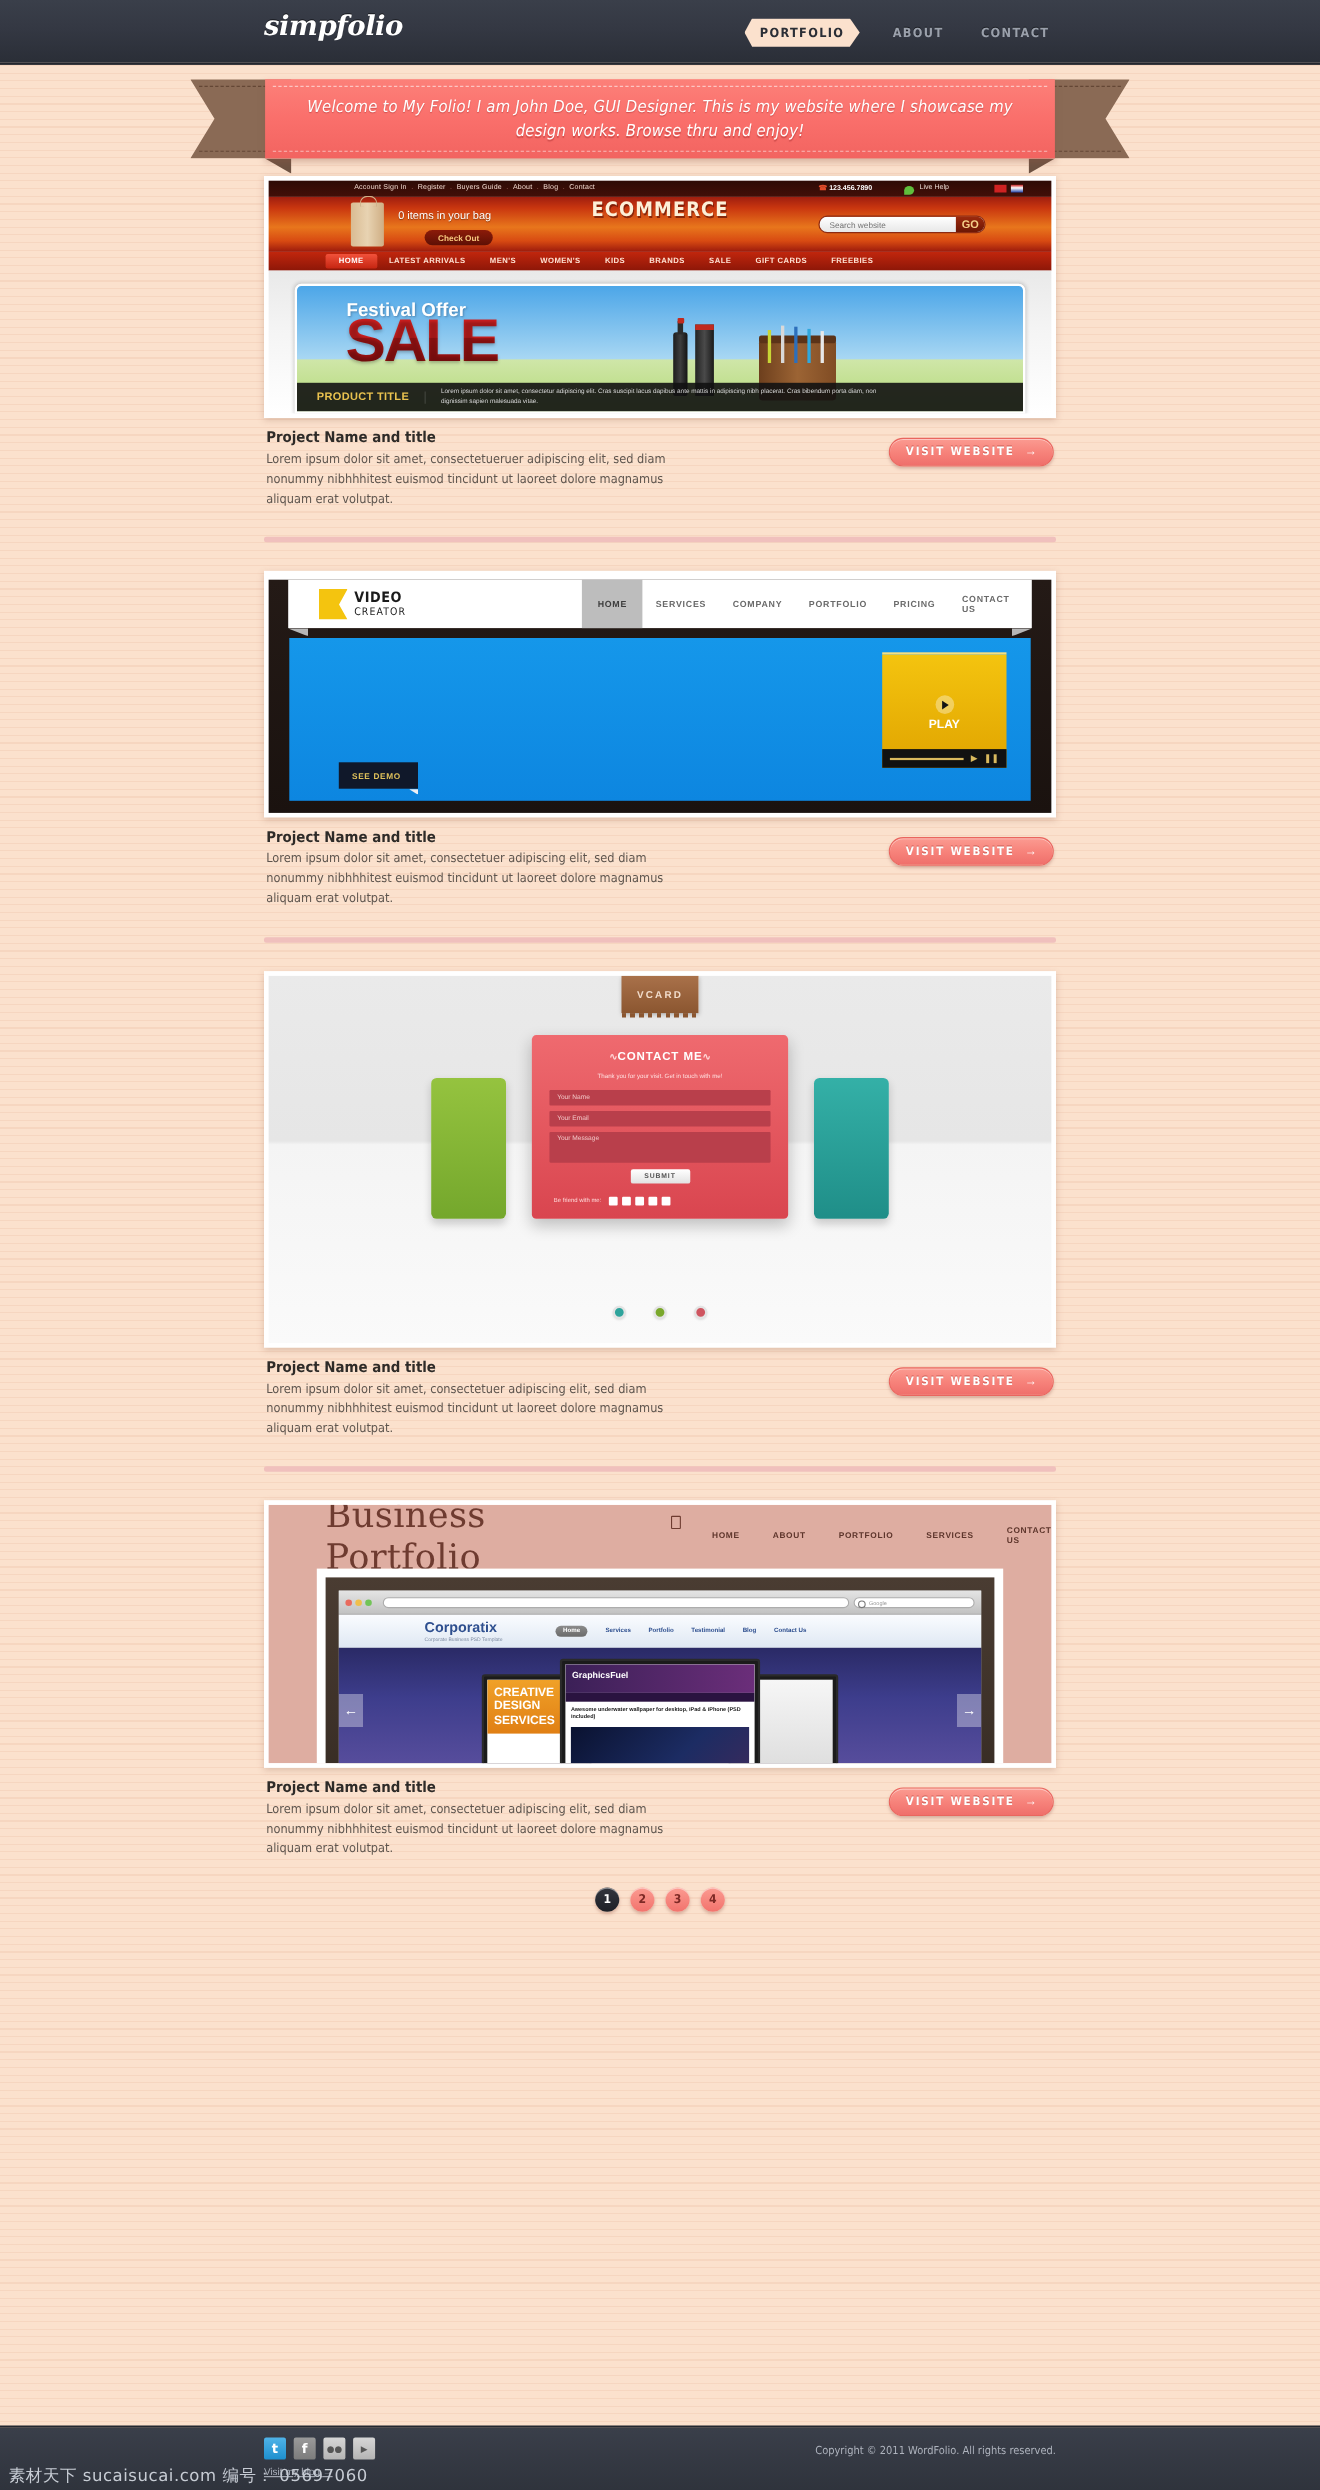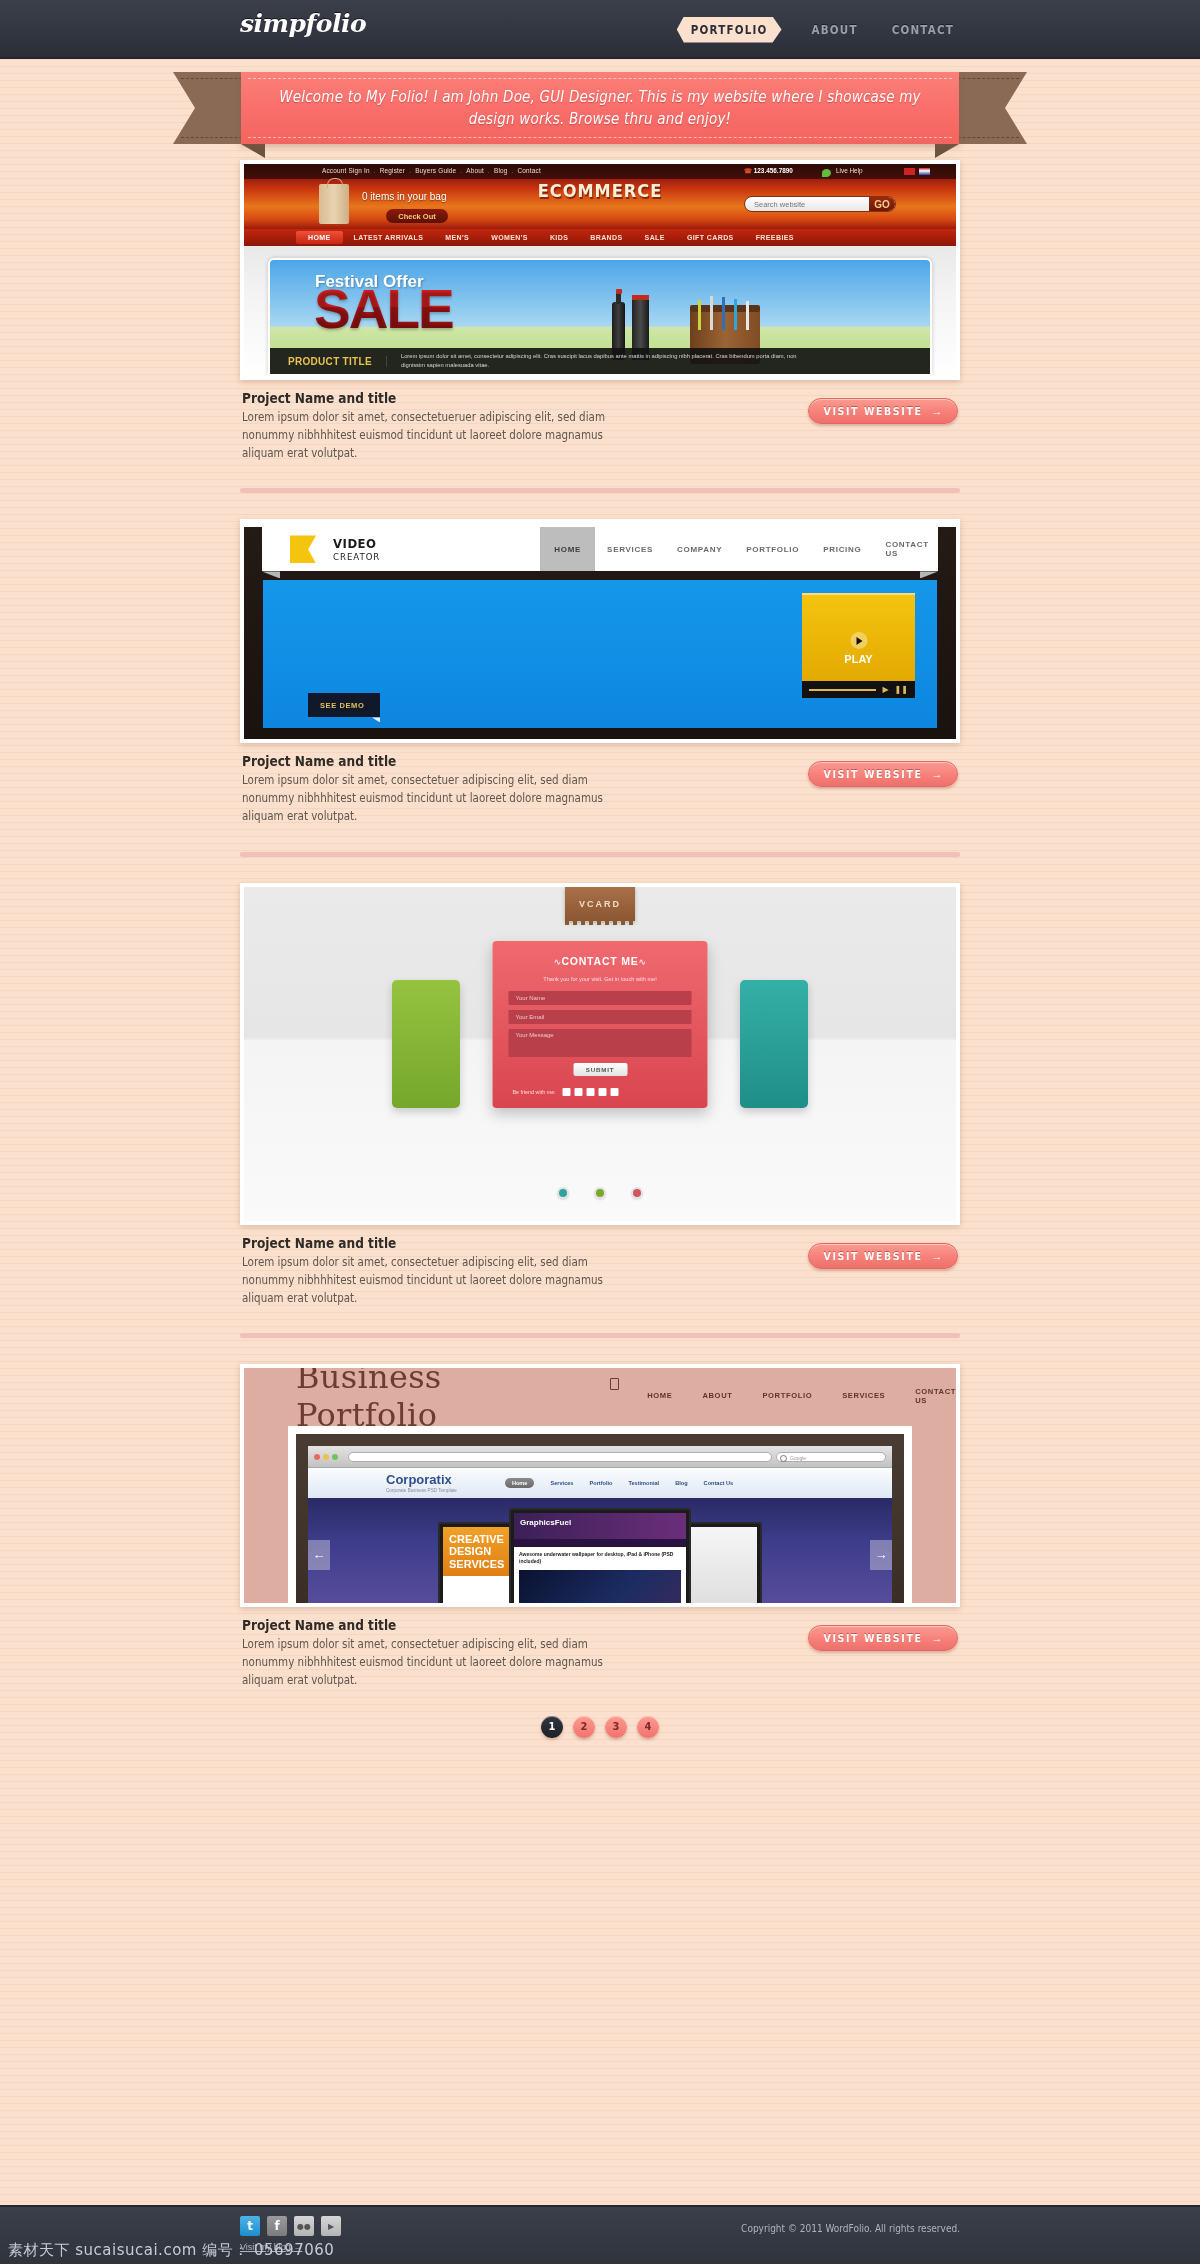--- a/index.html
+++ b/index.html
@@ -154,21 +154,21 @@
   .ec-pen{ position:absolute; bottom:44px; width:3px; height:30px;}
   .ec-prodbar{ position:absolute; left:0; right:0; bottom:0; height:26px; background:rgba(18,18,18,.9); display:flex; align-items:center;}
   .ec-prodtitle{ font-size:10px; font-weight:bold; color:#e9c24f; padding:0 14px 0 18px; letter-spacing:.3px; border-right:1px solid rgba(255,255,255,.15);}
   .ec-proddesc{ font-size:5.8px; color:#d6d6d6; line-height:1.5; padding-left:14px; max-width:420px;}
   
   .vc-frame{ background:linear-gradient(to bottom,#241a16,#1a120f); padding:0; position:relative;}
   .vc-navbar{ background:#fff; height:44px; margin:4px 18px 0; position:relative; display:flex; align-items:center;}
   .vc-navbar:before,.vc-navbar:after{ content:""; position:absolute; bottom:-7px; width:18px;height:7px;background:#b7b7b7;}
   .vc-navbar:before{ left:0; clip-path:polygon(0 0,100% 0,100% 100%);}
   .vc-navbar:after{ right:0; clip-path:polygon(0 0,100% 0,0 100%);}
-  .vc-logo{ display:flex; align-items:center; margin-left:28px; gap:17px;}
+  .vc-logo{ display:flex; align-items:center; margin-left:28px; gap:6px;}
   .vc-mark{ width:26px;height:28px;background:#f4c40f; clip-path:polygon(0 0,100% 0,70% 50%,100% 100%,0 100%);}
   .vc-logotext b{ display:block; font-family:"DejaVu Sans Condensed","Liberation Sans",sans-serif;
     font-size:13px; letter-spacing:.5px; color:#1b1b1b; line-height:1.05;}
   .vc-logotext i{ display:block; font-style:normal; font-family:"DejaVu Sans Condensed","Liberation Sans",sans-serif;
     font-size:9.5px; letter-spacing:1px; color:#1b1b1b;}
   .vc-menu{ margin-left:160px; display:flex; align-items:center; height:44px;}
   .vc-menu .it{ font-size:8px; color:#6a6a6a; letter-spacing:.7px; font-weight:bold; padding:0 12px;}
   .vc-menu .it.on{ background:#bdbdbd; color:#3d3d3d; height:44px; display:flex; align-items:center; padding:0 14px;}
   .vc-hero{ margin:9px 19px 0; background:linear-gradient(to bottom,#1597ea,#0d86e0); height:148px; position:relative;}
   .vc-h1{ position:absolute; left:28px; top:36px; font-family:"Liberation Sans",sans-serif;
@@ -189,21 +189,21 @@
   .vcard-tab{ position:absolute; left:50%; transform:translateX(-50%); top:0; width:70px; height:34px;
     background:linear-gradient(to bottom,#a9714a,#8b5630); display:flex; align-items:center; justify-content:center;
     box-shadow:0 2px 4px rgba(0,0,0,.25);}
   .vcard-tab span{ font-size:9px; letter-spacing:2px; color:#f1dccb; font-weight:bold;}
   .vcard-tab:after{ content:""; position:absolute; left:0; right:0; bottom:-4px; height:4px;
     background:repeating-linear-gradient(to right,#8b5630 0 4px,transparent 4px 8px);}
   .card-green{ position:absolute; left:148px; top:93px; width:68px; height:128px; border-radius:5px;
     background:linear-gradient(to bottom,#95c33f,#74a72c); box-shadow:0 4px 8px rgba(0,0,0,.18);}
   .card-teal{ position:absolute; right:148px; top:93px; width:68px; height:128px; border-radius:5px;
     background:linear-gradient(to bottom,#34b0a7,#1f8e88); box-shadow:0 4px 8px rgba(0,0,0,.18);}
-  .card-main{ position:absolute; left:50%; transform:translateX(-50%); top:54px; width:215px; height:167px; border-radius:4px;
+  .card-main{ position:absolute; left:50%; transform:translateX(-50%); top:54px; width:233px; height:167px; border-radius:4px;
     background:linear-gradient(to bottom,#ef6a6f,#d9454f); box-shadow:0 6px 14px rgba(0,0,0,.22); padding:14px 16px 0;}
   .card-main h4{ text-align:center; font-family:"Liberation Sans",sans-serif; font-size:10.5px; font-weight:bold;
     letter-spacing:.8px; color:#fff; margin-bottom:9px;}
   .card-main h4 i{ font-style:normal; color:#ffd9d9; font-size:9px; letter-spacing:0;}
   .card-main .sub{ text-align:center; font-size:5.6px; color:#ffdede; margin-bottom:9px;}
   .card-field{ height:14px; background:#b93f4b; border-radius:1px; margin-bottom:5px; display:flex; align-items:center;}
   .card-field.msg{ height:28px; align-items:flex-start; padding-top:3px;}
   .card-field span{ font-size:6px; color:#f2c5c5; padding-left:7px;}
   .card-submit{ width:54px; height:13px; margin:6px auto 0; border-radius:2px;
     background:linear-gradient(to bottom,#fff,#e2e2e2); display:flex;align-items:center;justify-content:center;}

